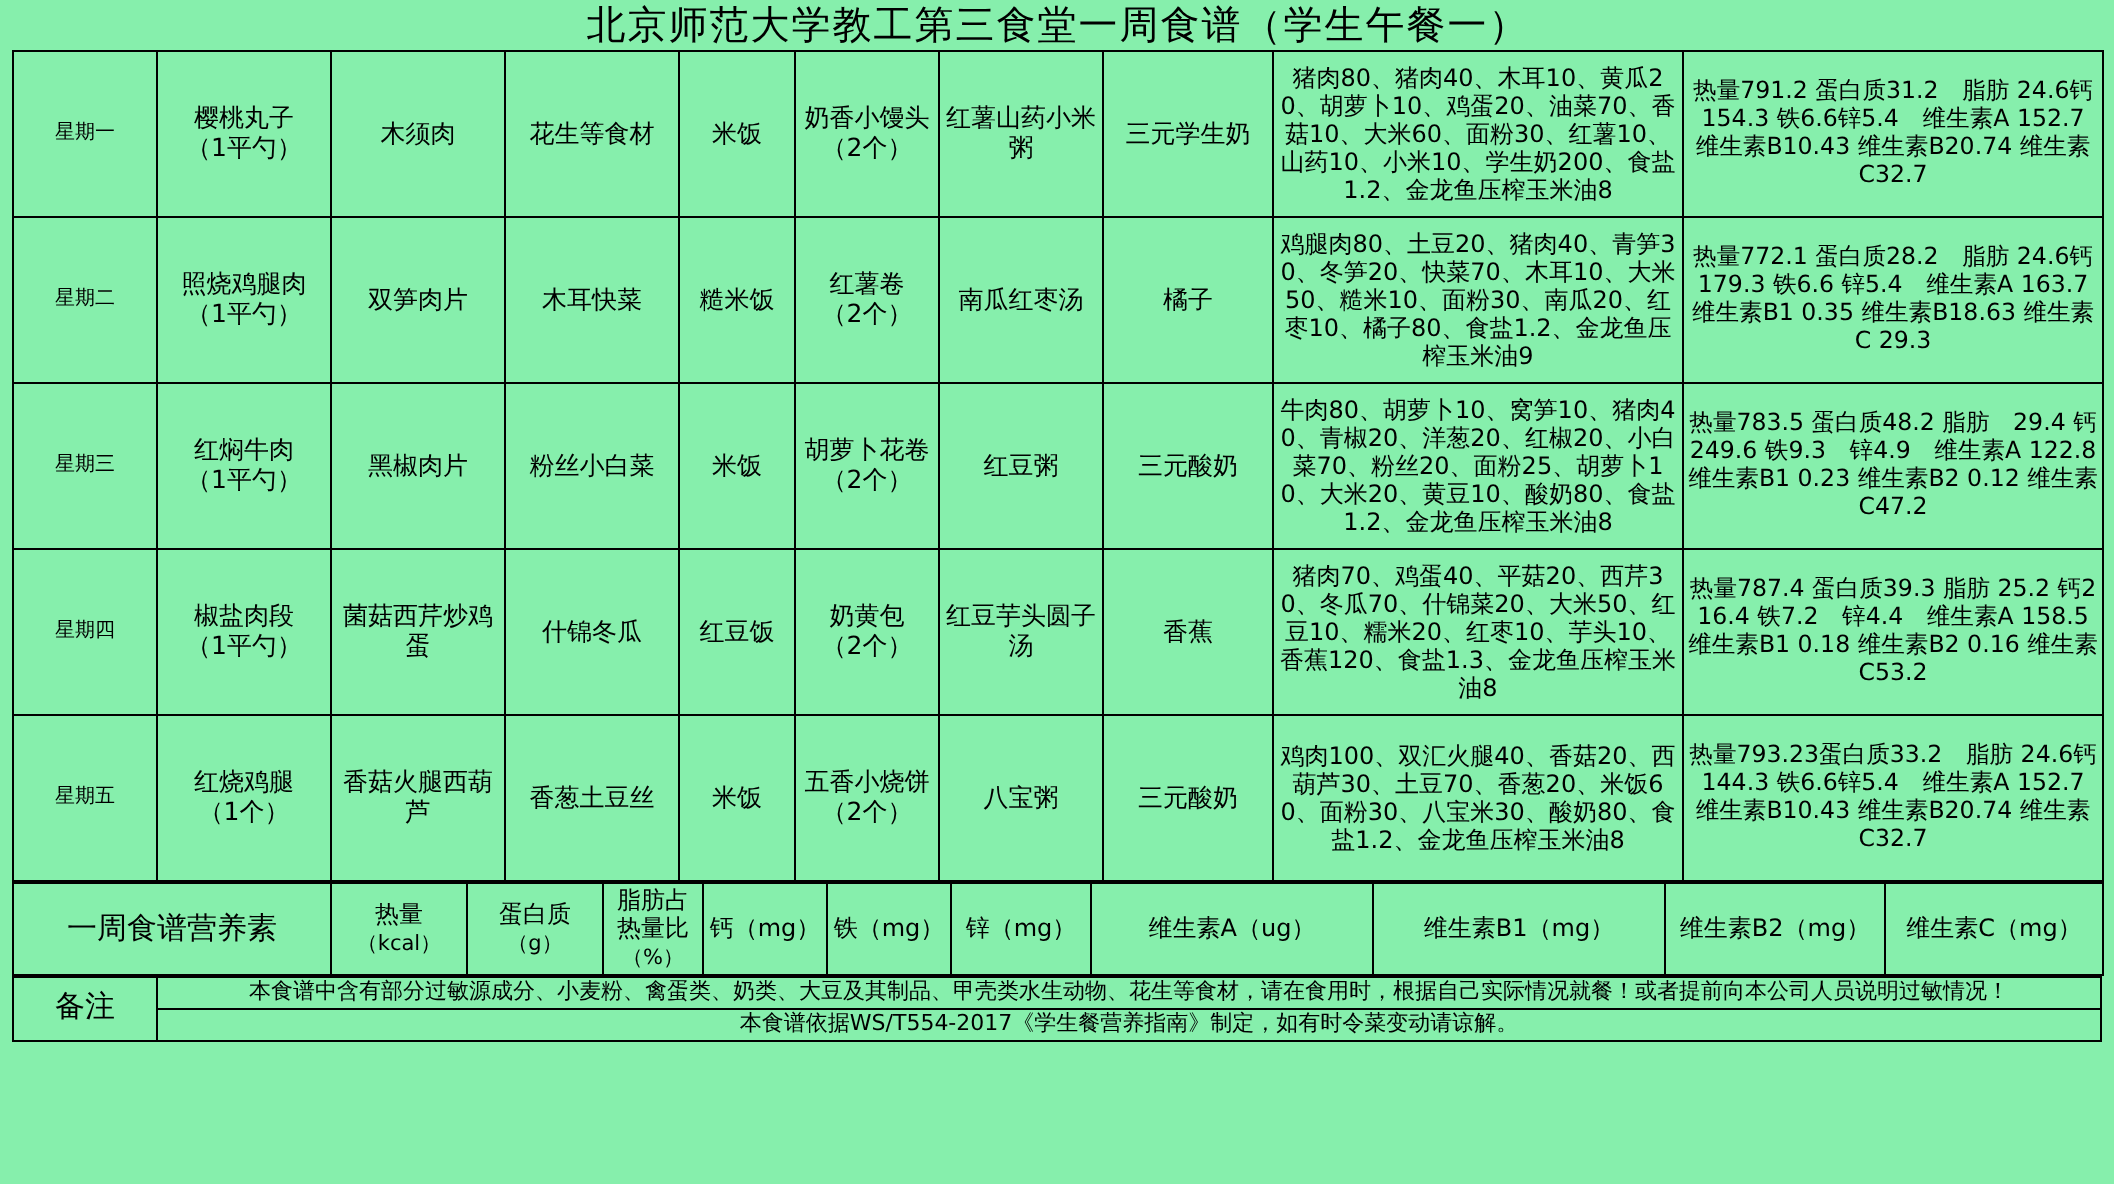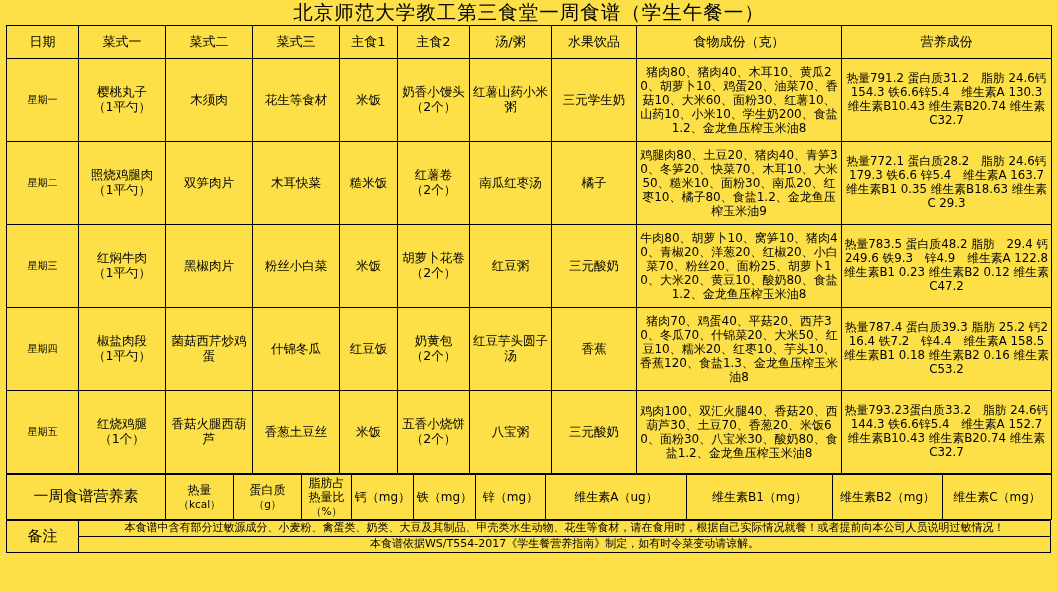--- a/index.html
+++ b/index.html
@@ -8,21 +8,21 @@
     background: #ffffff;
   }
   body {
     font-family: "DejaVu Sans", "Liberation Sans", sans-serif;
     color: #000000;
   }
   #page {
     width: 1057px;
     height: 592px;
     position: relative;
-    background: #fde047;
+    background: #86efac;
     box-sizing: border-box;
     overflow: hidden;
   }
   table.menu {
     border-collapse: collapse;
     width: 1045px;
     margin: 0 6px;
     table-layout: fixed;
   }
   table.menu td, table.menu th {
@@ -107,44 +107,32 @@
       <col style="width:72px">
       <col style="width:82px">
       <col style="width:85px">
       <col style="width:205px">
       <col style="width:210px">
     </colgroup>
     <tbody>
       <tr>
         <td class="title-cell" colspan="10">北京师范大学教工第三食堂一周食谱（学生午餐一）</td>
       </tr>
-      <tr>
-        <td class="colhead">日期</td>
-        <td class="colhead">菜式一</td>
-        <td class="colhead">菜式二</td>
-        <td class="colhead">菜式三</td>
-        <td class="colhead">主食1</td>
-        <td class="colhead">主食2</td>
-        <td class="colhead">汤/粥</td>
-        <td class="colhead">水果饮品</td>
-        <td class="colhead">食物成份（克）</td>
-        <td class="colhead">营养成份</td>
-      </tr>
 
       <tr class="row-tall">
         <td class="day-cell">星期一</td>
         <td class="dish-cell">樱桃丸子<br>（1平勺）</td>
         <td class="dish-cell">木须肉</td>
         <td class="dish-cell">花生等食材</td>
         <td class="dish-cell">米饭</td>
         <td class="dish-cell">奶香小馒头<br>（2个）</td>
         <td class="dish-cell">红薯山药小米粥</td>
         <td class="dish-cell">三元学生奶</td>
         <td class="ingredients-cell">猪肉80、猪肉40、木耳10、黄瓜20、胡萝卜10、鸡蛋20、油菜70、香菇10、大米60、面粉30、红薯10、山药10、小米10、学生奶200、食盐1.2、金龙鱼压榨玉米油8</td>
-        <td class="nutrition-cell">热量791.2 蛋白质31.2　脂肪 24.6钙154.3 铁6.6锌5.4　维生素A 130.3 维生素B10.43 维生素B20.74 维生素C32.7</td>
+        <td class="nutrition-cell">热量791.2 蛋白质31.2　脂肪 24.6钙154.3 铁6.6锌5.4　维生素A 152.7 维生素B10.43 维生素B20.74 维生素C32.7</td>
       </tr>
 
       <tr class="row-tall">
         <td class="day-cell">星期二</td>
         <td class="dish-cell">照烧鸡腿肉<br>（1平勺）</td>
         <td class="dish-cell">双笋肉片</td>
         <td class="dish-cell">木耳快菜</td>
         <td class="dish-cell">糙米饭</td>
         <td class="dish-cell">红薯卷<br>（2个）</td>
         <td class="dish-cell">南瓜红枣汤</td>

